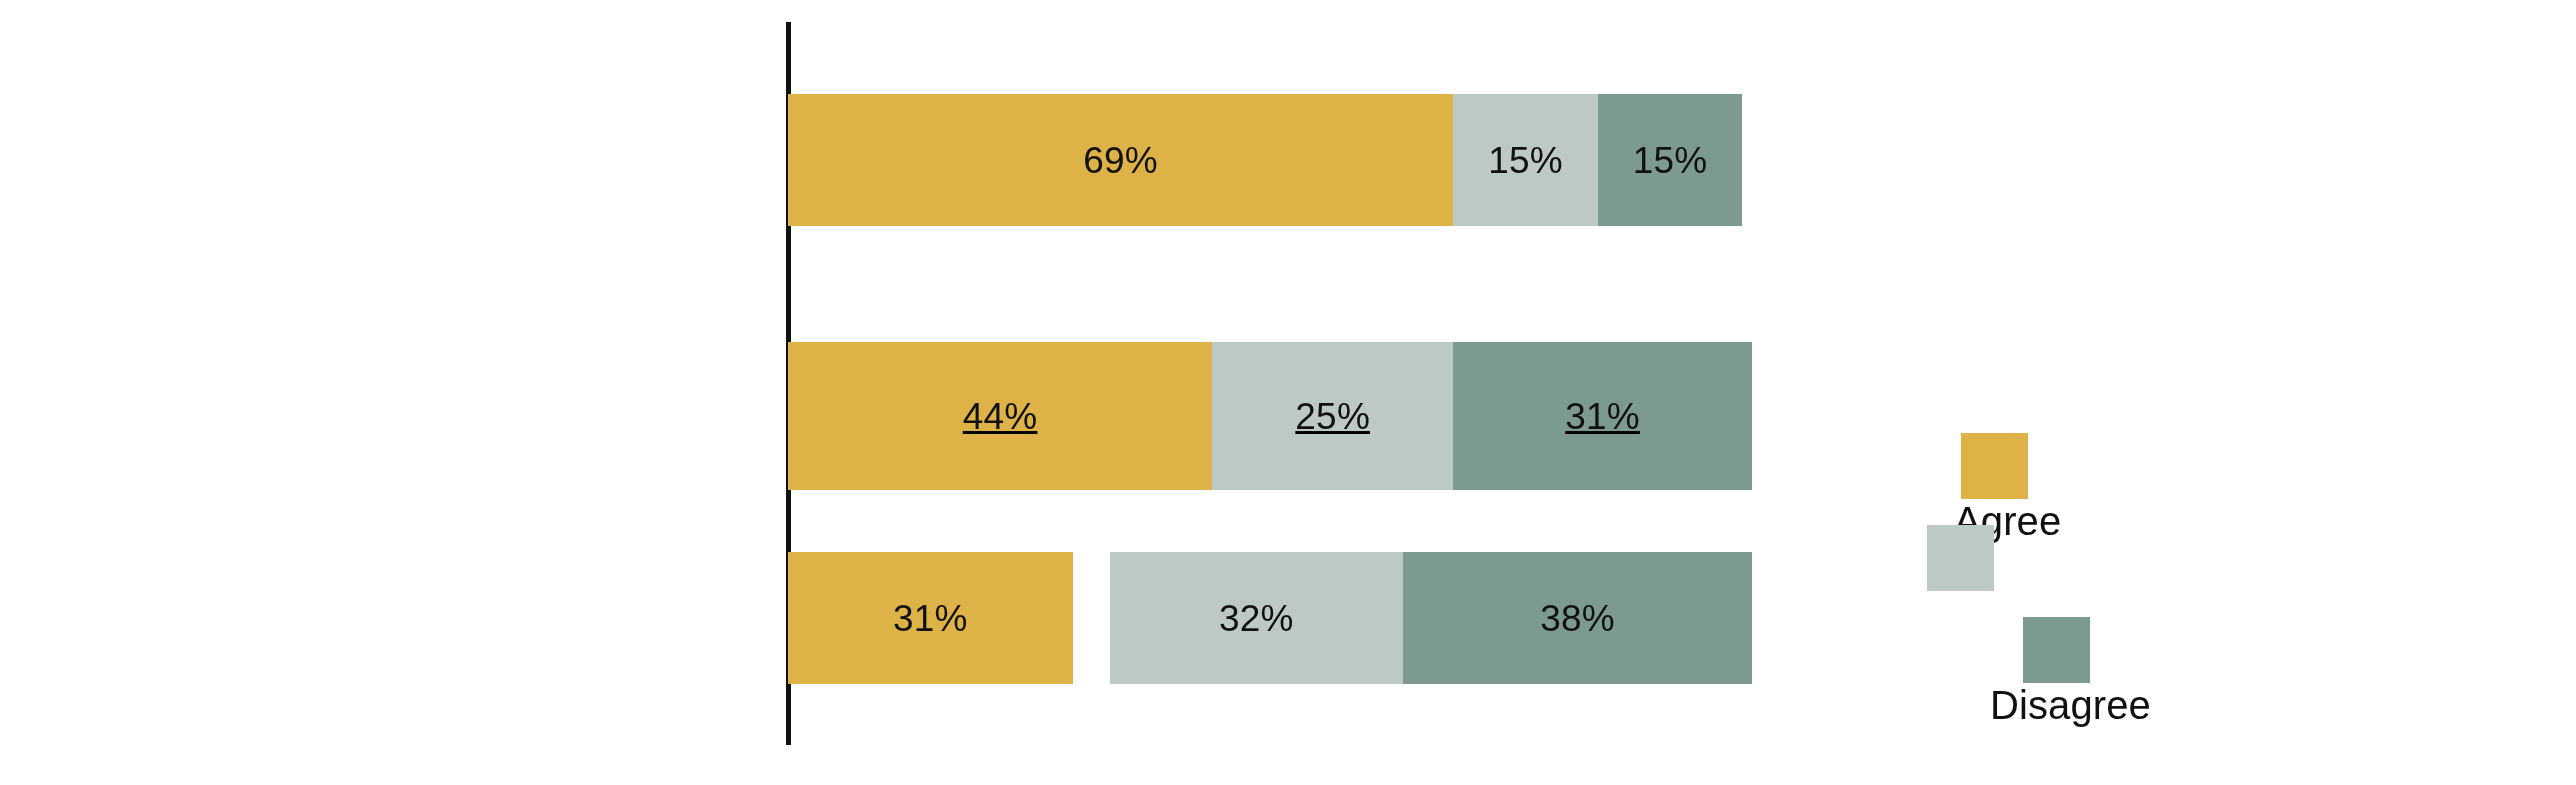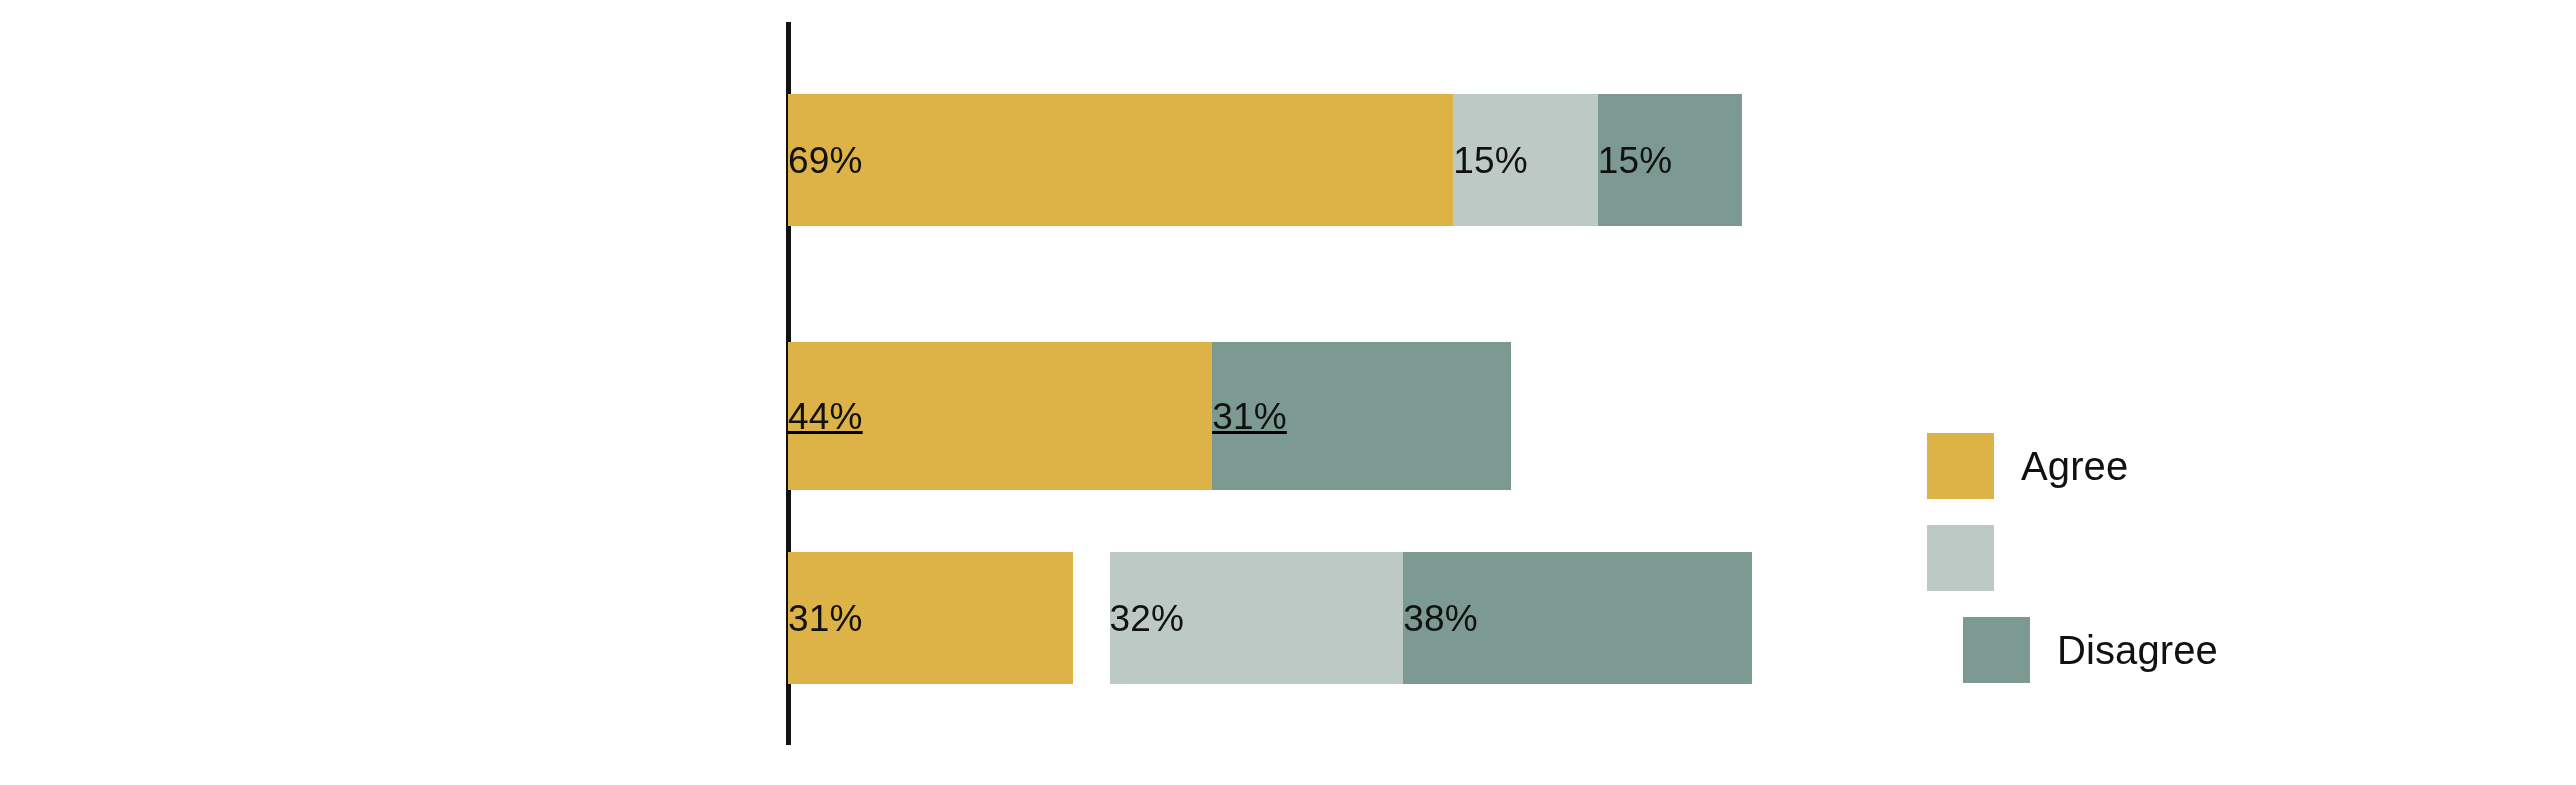--- a/index.html
+++ b/index.html
@@ -41,21 +41,21 @@
     left: 788px;
     width: 964px;
     display: flex;
     flex-direction: row;
   }
   .bar-seg {
     position: relative;
     height: 100%;
     display: flex;
     align-items: center;
-    justify-content: flex-start;
+    justify-content: center;
     box-sizing: border-box;
   }
   .seg-value {
     font-size: 37px;
     color: #111111;
     line-height: 1;
     white-space: nowrap;
     letter-spacing: 0.2px;
   }
 
@@ -73,20 +73,21 @@
     left: 1927px;
     top: 433px;
     width: 634px;
   }
   .legend-item {
     position: absolute;
     left: 0;
     display: flex;
     align-items: center;
     height: 66px;
+    flex-direction: column;
   }
   .legend-item:nth-child(1) { top: 0px; }
   .legend-item:nth-child(2) { top: 92px; }
   .legend-item:nth-child(3) { top: 184px; padding-left: 36px; }
   .legend-swatch {
     width: 67px;
     height: 66px;
     flex: 0 0 auto;
   }
   .legend-label {
@@ -118,20 +119,23 @@
       </div>
     </div>
   </div>
 
   <div class="bar-row" id="row-1">
 
     <div class="bar-track">
       <div class="bar-seg" style="width: 44%; background-color: rgb(221, 178, 70);">
         <span class="seg-value">44%</span>
       </div>
+      <div class="bar-seg" style="width: 25%; background-color: rgb(189, 201, 196);">
+        <span class="seg-value">25%</span>
+      </div>
       <div class="bar-seg" style="width: 31%; background-color: rgb(124, 154, 146);">
         <span class="seg-value">31%</span>
       </div>
     </div>
   </div>
 
   <div class="bar-row" id="row-2">
 
     <div class="bar-track">
       <div class="bar-seg" style="width: 31%; background-color: rgb(221, 178, 70);">

